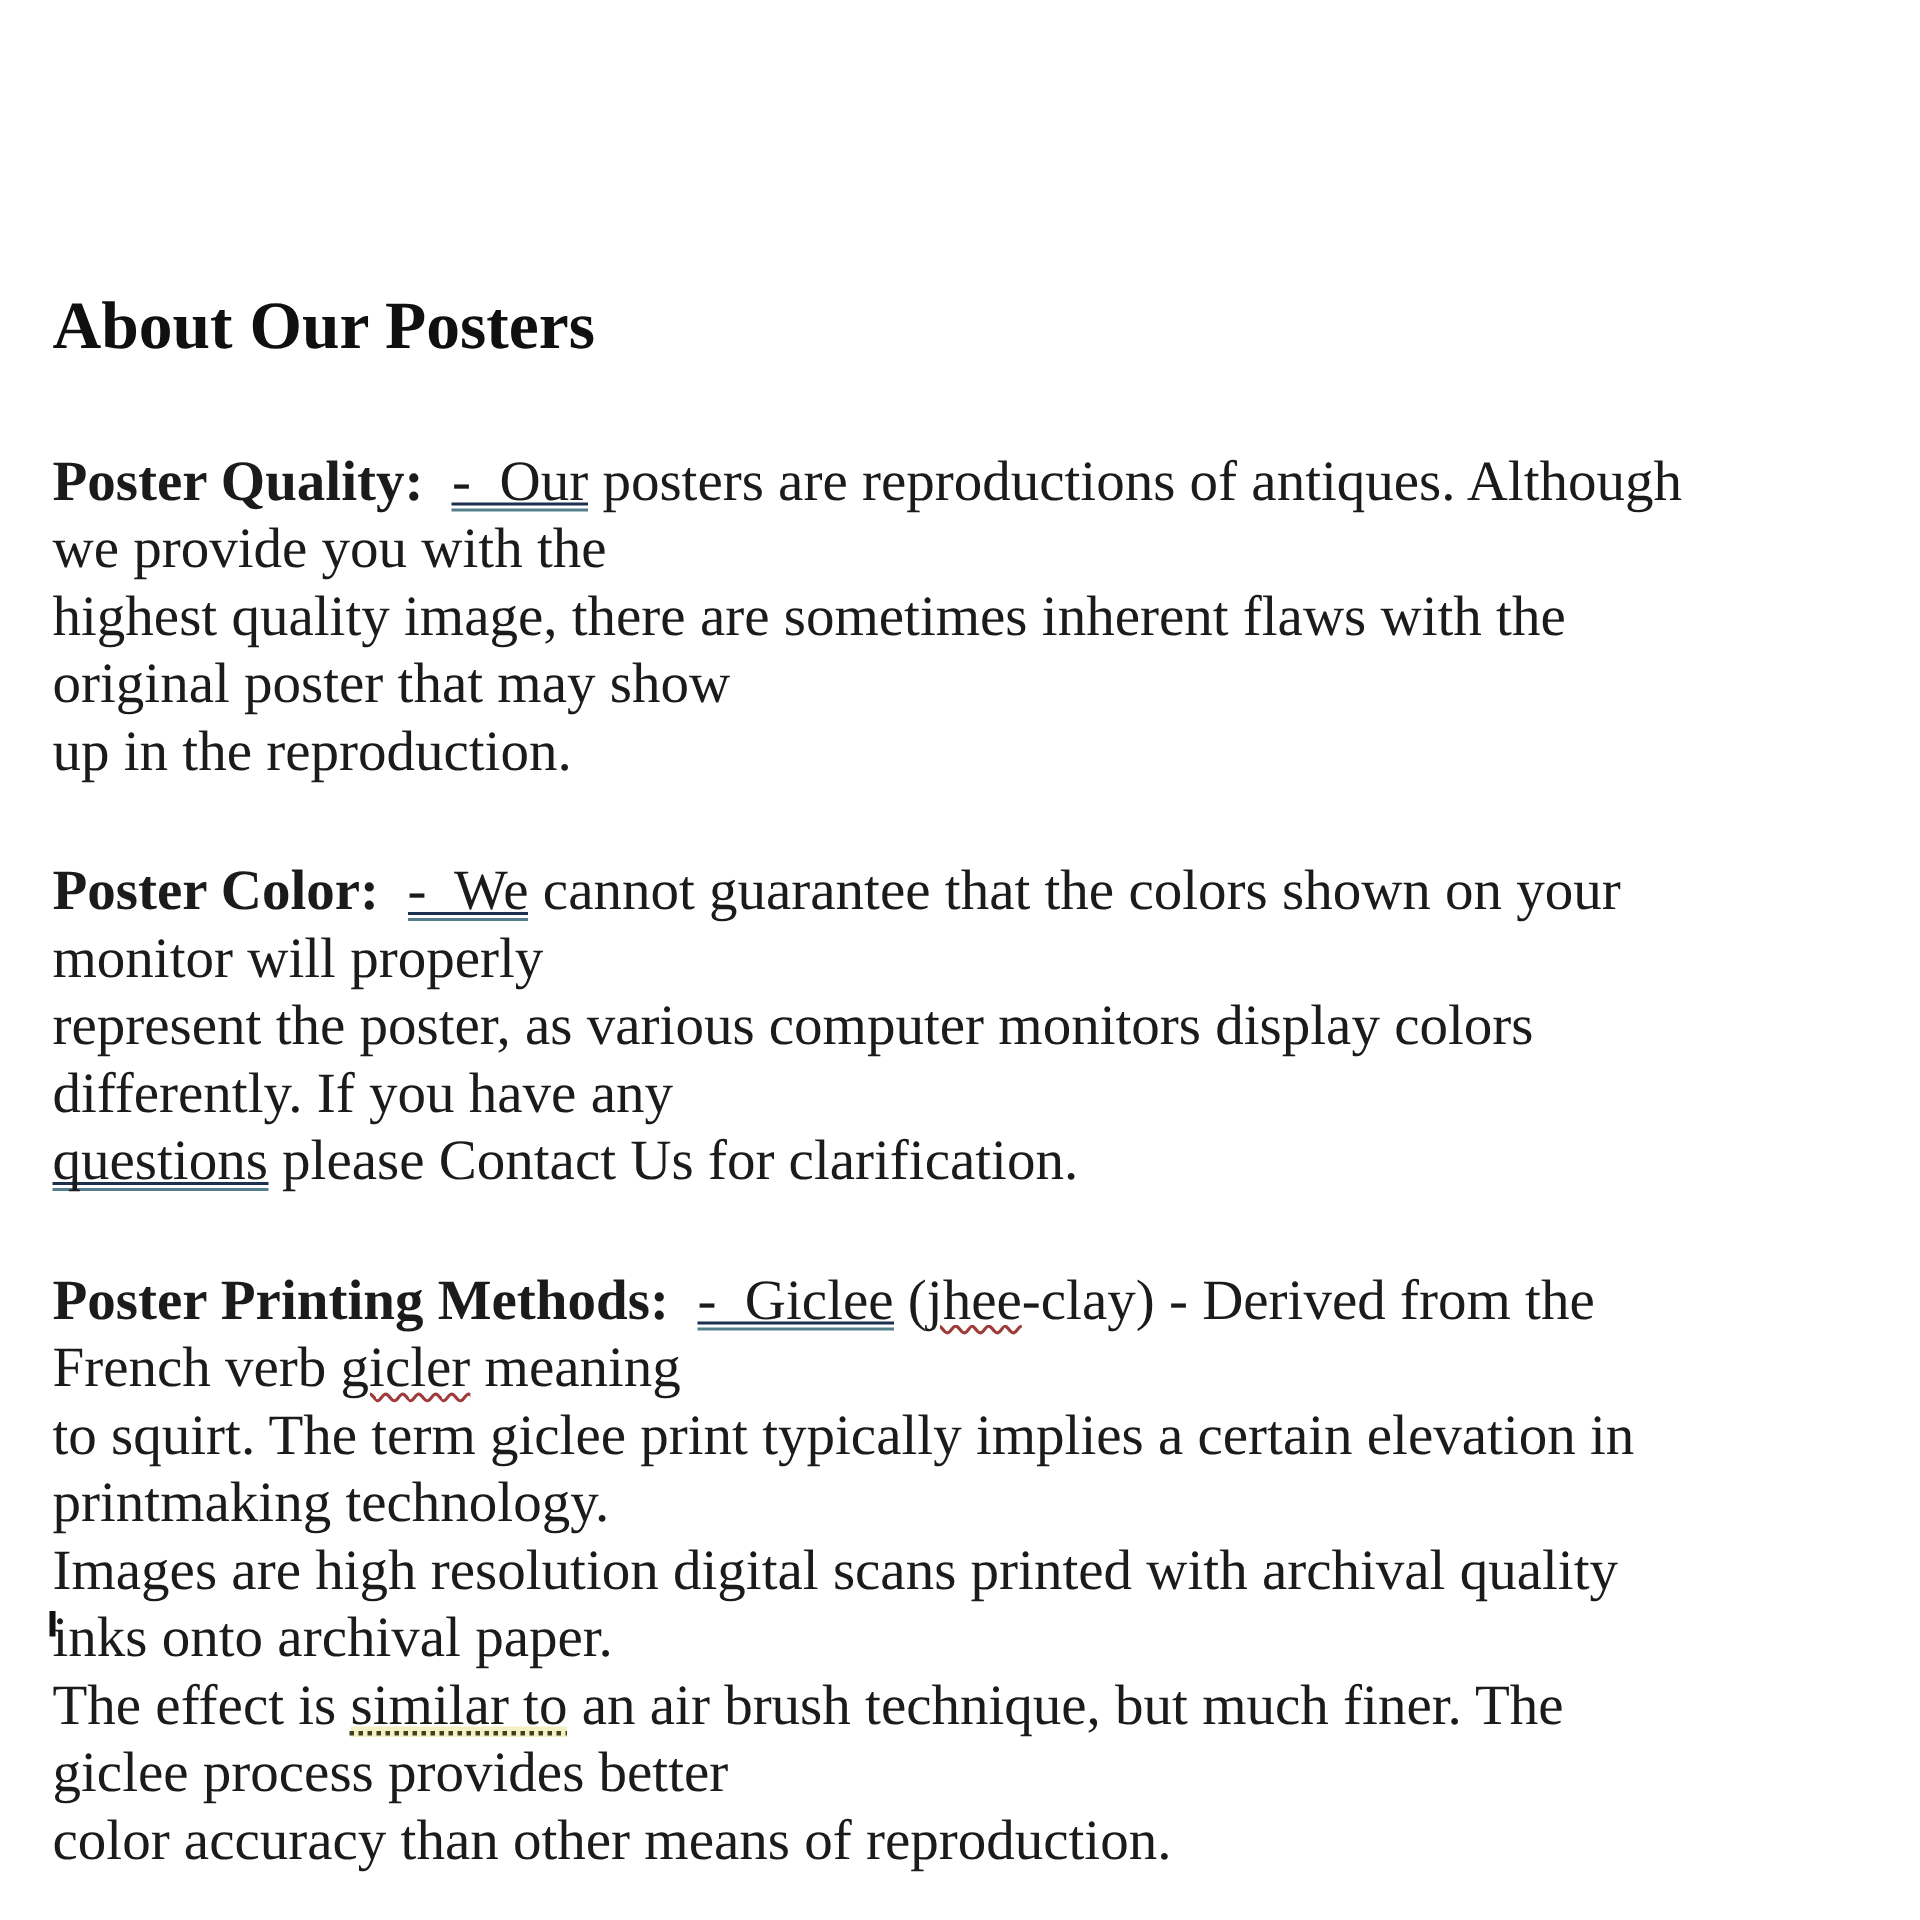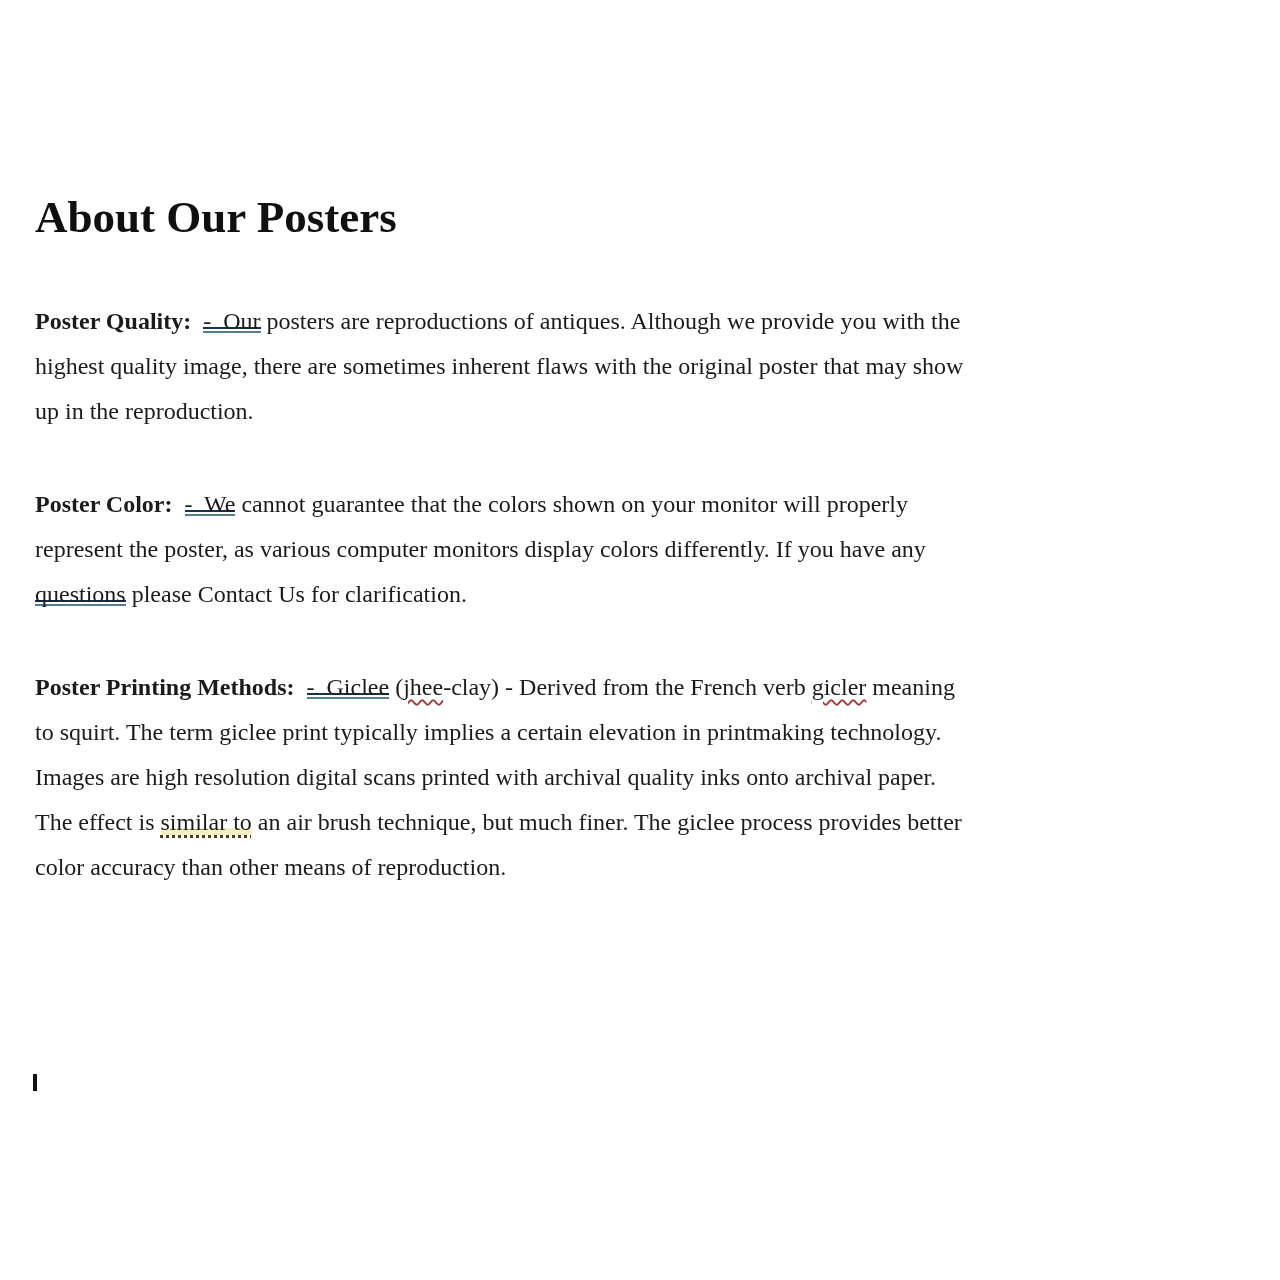--- a/index.html
+++ b/index.html
@@ -25,21 +25,21 @@
   h1.doc-title {
     margin: 0;
     font-size: 45px;
     line-height: 54px;
     font-weight: bold;
     color: #101010;
     white-space: pre;
   }
   p.para {
     margin: 48px 0 0 0;
-    font-size: 24px;
+    font-size: 38px;
     line-height: 45px;
     white-space: pre-wrap;
     color: var(--text, #1b1b1b);
   }
   p.para.first {
     margin-top: 55px;
   }
   span.run { color: inherit; }
   span.run.bold { font-weight: bold; }
   span.run.underline-double {

